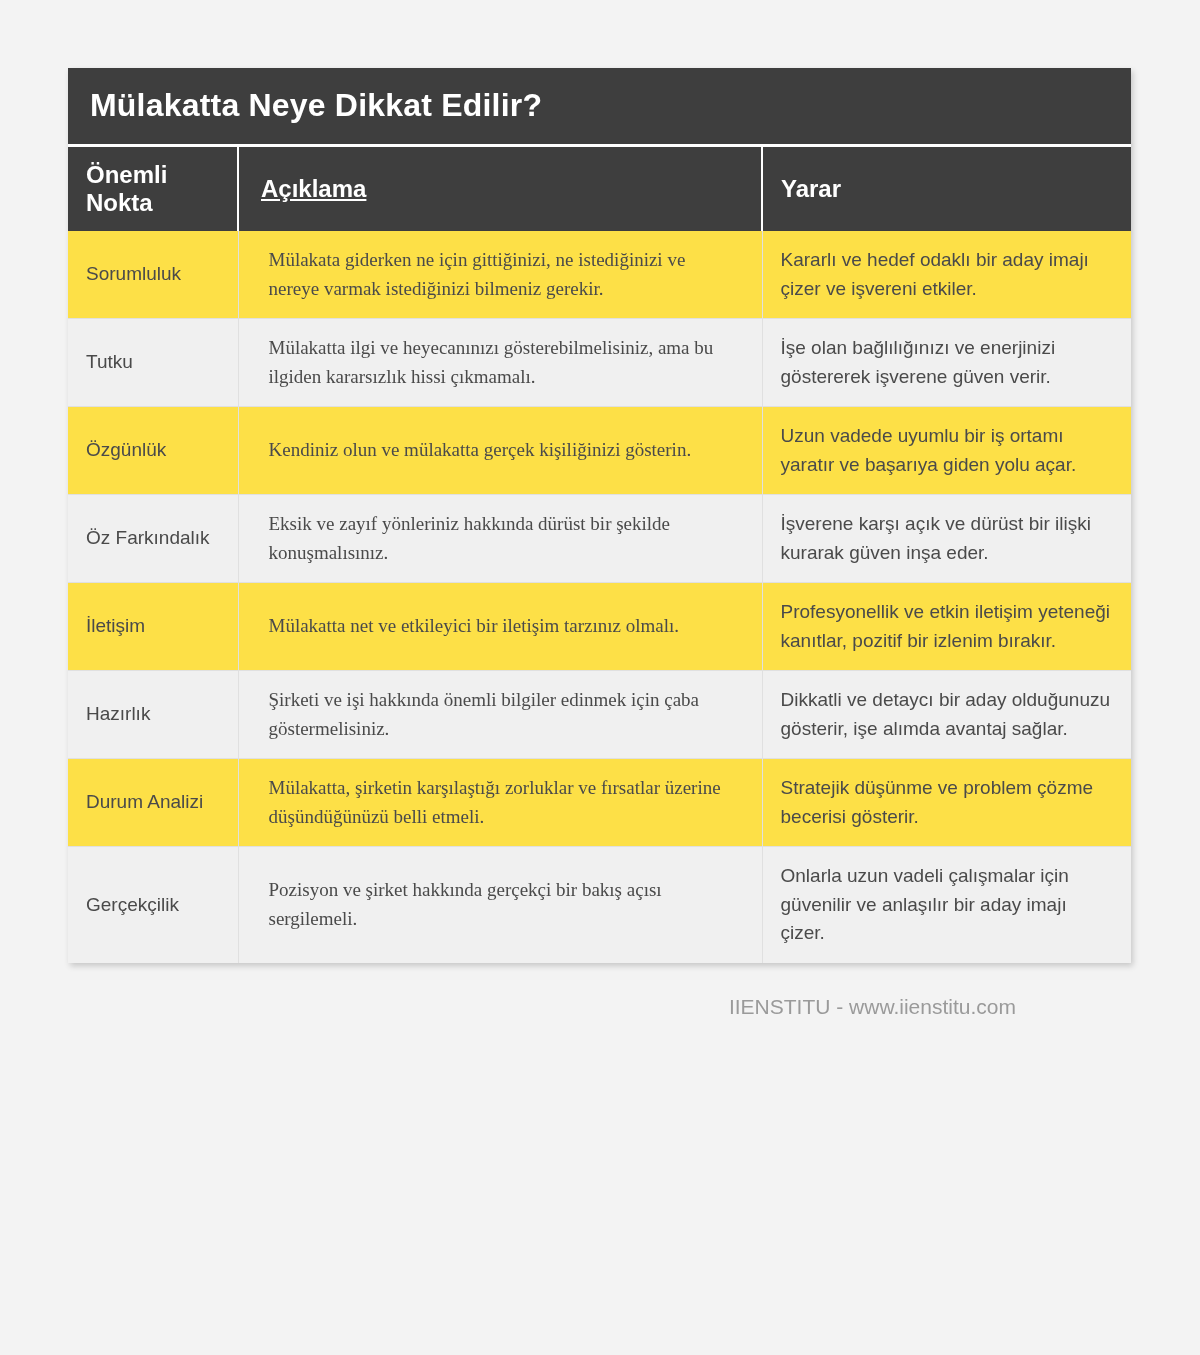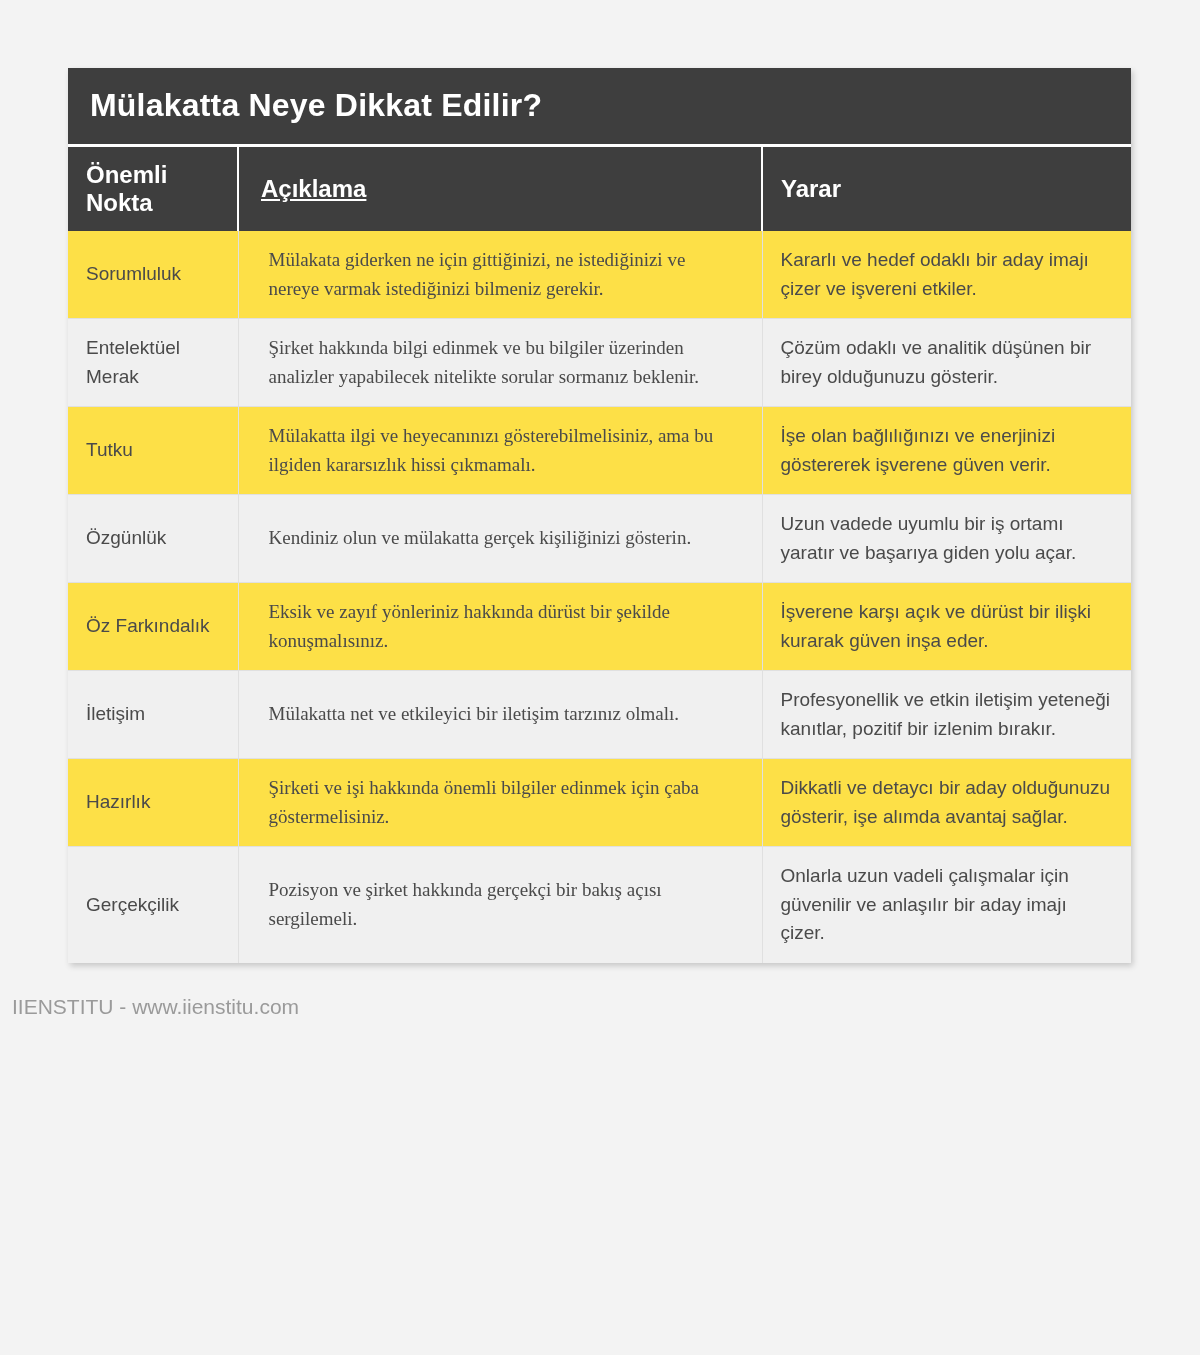--- a/index.html
+++ b/index.html
@@ -61,25 +61,24 @@
     padding: 15px 18px;
   }
   tbody td.desc-cell { padding-left: 30px; padding-right: 26px; font-family: Liberation Serif, serif; }
   tbody td + td { border-left: 1px solid var(--border); }
   tbody tr { background: #fde047; }
   tbody tr:nth-child(even) { background: var(--row-alt-bg); }
   tbody tr + tr td { border-top: 1px solid var(--border); }
   .footer {
     margin-top: 32px;
     width: 1016px;
-    text-align: left;
+    text-align: right;
     color: var(--footer-text);
     font-size: 21px;
     padding-bottom: 60px;
-    padding-left: 12px;
   }
 </style>
 </head>
 <body>
 
 <div class="card">
   <div class="title-bar">Mülakatta Neye Dikkat Edilir?</div>
 
   <table>
     <colgroup>
@@ -94,25 +93,20 @@
         <th class="h-benefit">Yarar</th>
       </tr>
     </thead>
     <tbody>
       <tr>
         <td class="point-cell">Sorumluluk</td>
         <td class="desc-cell">Mülakata giderken ne için gittiğinizi, ne istediğinizi ve nereye varmak istediğinizi bilmeniz gerekir.</td>
         <td class="benefit-cell">Kararlı ve hedef odaklı bir aday imajı çizer ve işvereni etkiler.</td>
       </tr>
       <tr>
-        <td class="point-cell">Entelektüel Merak</td>
-        <td class="desc-cell">Şirket hakkında bilgi edinmek ve bu bilgiler üzerinden analizler yapabilecek nitelikte sorular sormanız beklenir.</td>
-        <td class="benefit-cell">Çözüm odaklı ve analitik düşünen bir birey olduğunuzu gösterir.</td>
-      </tr>
-      <tr>
         <td class="point-cell">Tutku</td>
         <td class="desc-cell">Mülakatta ilgi ve heyecanınızı gösterebilmelisiniz, ama bu ilgiden kararsızlık hissi çıkmamalı.</td>
         <td class="benefit-cell">İşe olan bağlılığınızı ve enerjinizi göstererek işverene güven verir.</td>
       </tr>
       <tr>
         <td class="point-cell">Özgünlük</td>
         <td class="desc-cell">Kendiniz olun ve mülakatta gerçek kişiliğinizi gösterin.</td>
         <td class="benefit-cell">Uzun vadede uyumlu bir iş ortamı yaratır ve başarıya giden yolu açar.</td>
       </tr>
       <tr>
@@ -124,20 +118,25 @@
         <td class="point-cell">İletişim</td>
         <td class="desc-cell">Mülakatta net ve etkileyici bir iletişim tarzınız olmalı.</td>
         <td class="benefit-cell">Profesyonellik ve etkin iletişim yeteneği kanıtlar, pozitif bir izlenim bırakır.</td>
       </tr>
       <tr>
         <td class="point-cell">Hazırlık</td>
         <td class="desc-cell">Şirketi ve işi hakkında önemli bilgiler edinmek için çaba göstermelisiniz.</td>
         <td class="benefit-cell">Dikkatli ve detaycı bir aday olduğunuzu gösterir, işe alımda avantaj sağlar.</td>
       </tr>
       <tr>
+        <td class="point-cell">Durum Analizi</td>
+        <td class="desc-cell">Mülakatta, şirketin karşılaştığı zorluklar ve fırsatlar üzerine düşündüğünüzü belli etmeli.</td>
+        <td class="benefit-cell">Stratejik düşünme ve problem çözme becerisi gösterir.</td>
+      </tr>
+      <tr>
         <td class="point-cell">Gerçekçilik</td>
         <td class="desc-cell">Pozisyon ve şirket hakkında gerçekçi bir bakış açısı sergilemeli.</td>
         <td class="benefit-cell">Onlarla uzun vadeli çalışmalar için güvenilir ve anlaşılır bir aday imajı çizer.</td>
       </tr>
     </tbody>
   </table>
 </div>
 
 <div class="footer">IIENSTITU - www.iienstitu.com</div>
 

